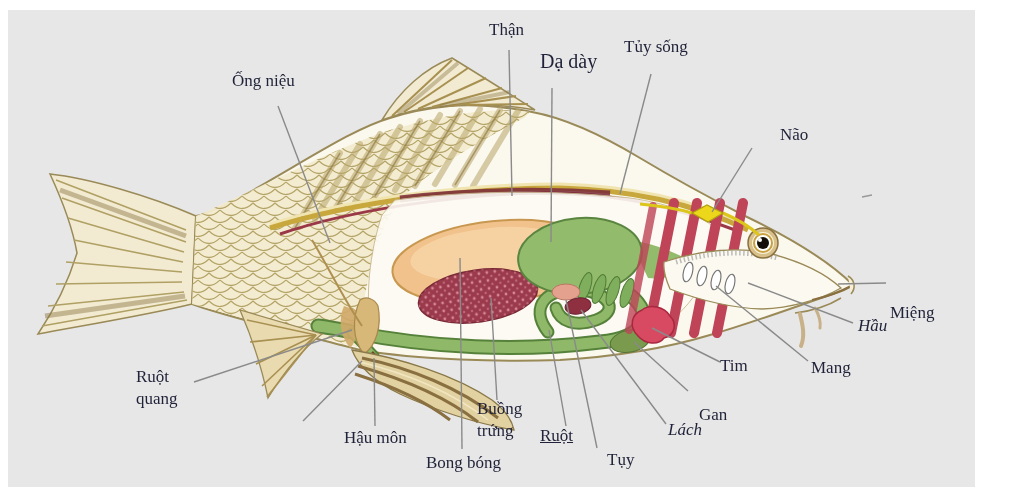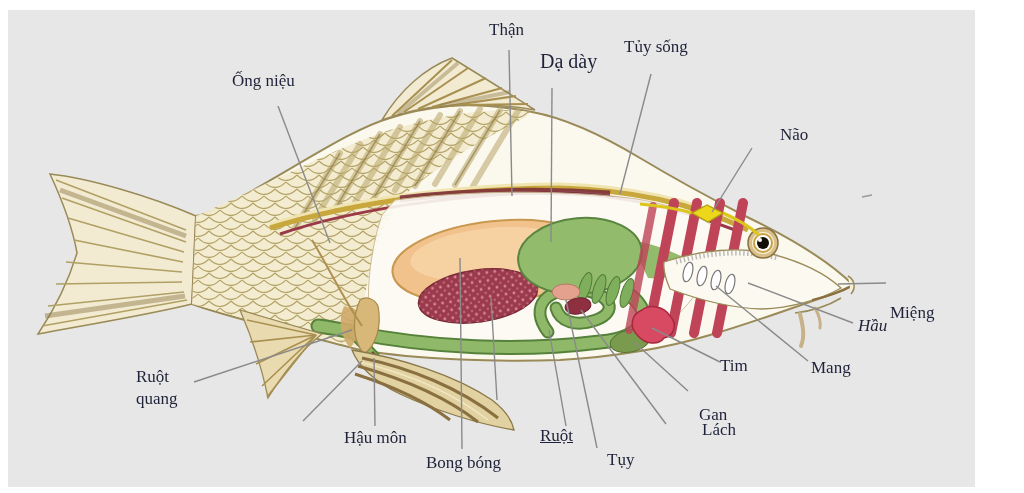--- a/index.html
+++ b/index.html
@@ -244,19 +244,20 @@
   <div class="lbl" style="left:232px;top:70px;">Ống niệu</div>
   <div class="lbl" style="left:489px;top:19px;">Thận</div>
   <div class="lbl big" style="left:516px;top:49px;margin-left:24px;">Dạ dày</div>
   <div class="lbl" style="left:624px;top:36px;">Tủy sống</div>
   <div class="lbl" style="left:780px;top:124px;text-align:right;">Não</div>
   <div class="lbl" style="left:890px;top:270px;margin-top:32px;">Miệng</div>
   <div class="lbl" style="left:858px;top:315px;font-style:italic;">Hầu</div>
   <div class="lbl" style="left:811px;top:357px;">Mang</div>
   <div class="lbl" style="left:720px;top:355px;">Tim</div>
   <div class="lbl" style="left:699px;top:386px;margin-top:18px;">Gan</div>
-  <div class="lbl" style="left:702px;top:419px;">Lách</div>
+  <div class="lbl" style="left:668px;top:419px;font-style:italic;">Lách</div>
   <div class="lbl" style="left:607px;top:449px;">Tụy</div>
   <div class="lbl" style="left:540px;top:425px;text-decoration:underline;">Ruột</div>
   <div class="lbl" style="left:426px;top:452px;text-align:right;">Bong bóng</div>
+  <div class="lbl wrap" style="left:477px;top:398px;width:62px;">Buồng trứng</div>
   <div class="lbl" style="left:344px;top:427px;">Hậu môn</div>
   <div class="lbl wrap" style="left:136px;top:366px;width:66px;">Ruột quang</div>
 </div>
 
 </body></html>

